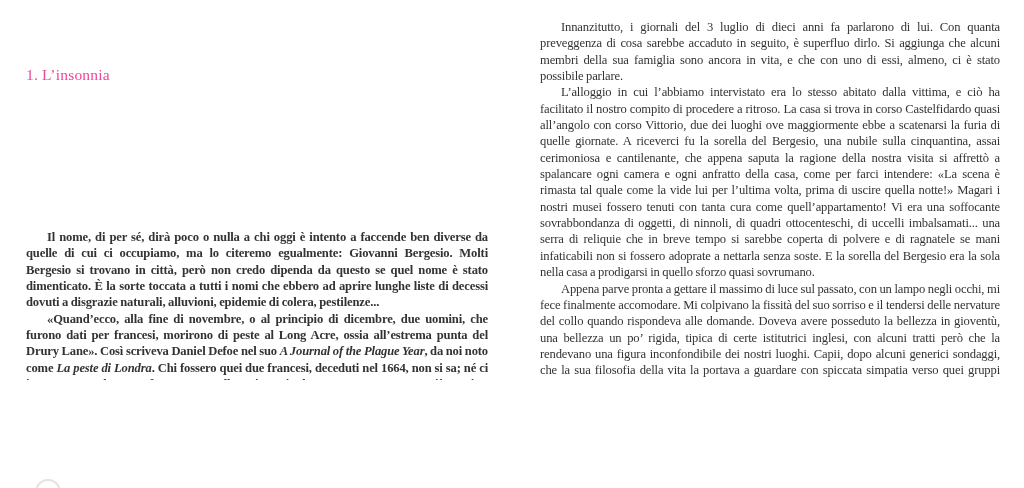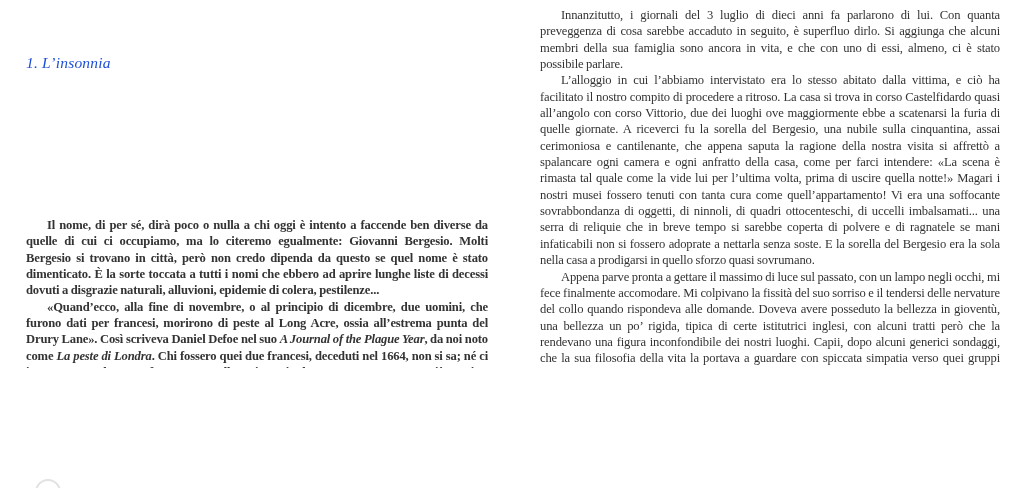--- a/index.html
+++ b/index.html
@@ -13,37 +13,36 @@
   .spread {
     position: relative;
     width: 1024px;
     height: 488px;
     background: #ffffff;
     font-family: "Liberation Serif", "DejaVu Serif", serif;
     color: #333333;
   }
   .page {
     position: absolute;
-    top: 0;
+    top: 12px;
     height: 368px;
     overflow: hidden;
   }
   .page--left  { left: 26px;  width: 462px; }
   .page--right { left: 540px; width: 460px; }
 
   .chapter-heading {
     position: absolute;
     top: 54px;
     left: 0;
     margin: 0;
     font-size: 15.5px;
     font-weight: 400;
     letter-spacing: 0.2px;
-    color: #1d4ed8;
-    font-style: italic;
+    color: #ec4899;
   }
   .page-body {
     position: absolute;
     left: 0;
     right: 0;
   }
   .page--left  .page-body { top: 217px; font-weight: bold; }
   .page--right .page-body { top: 7px; }
 
   .page-body p {

